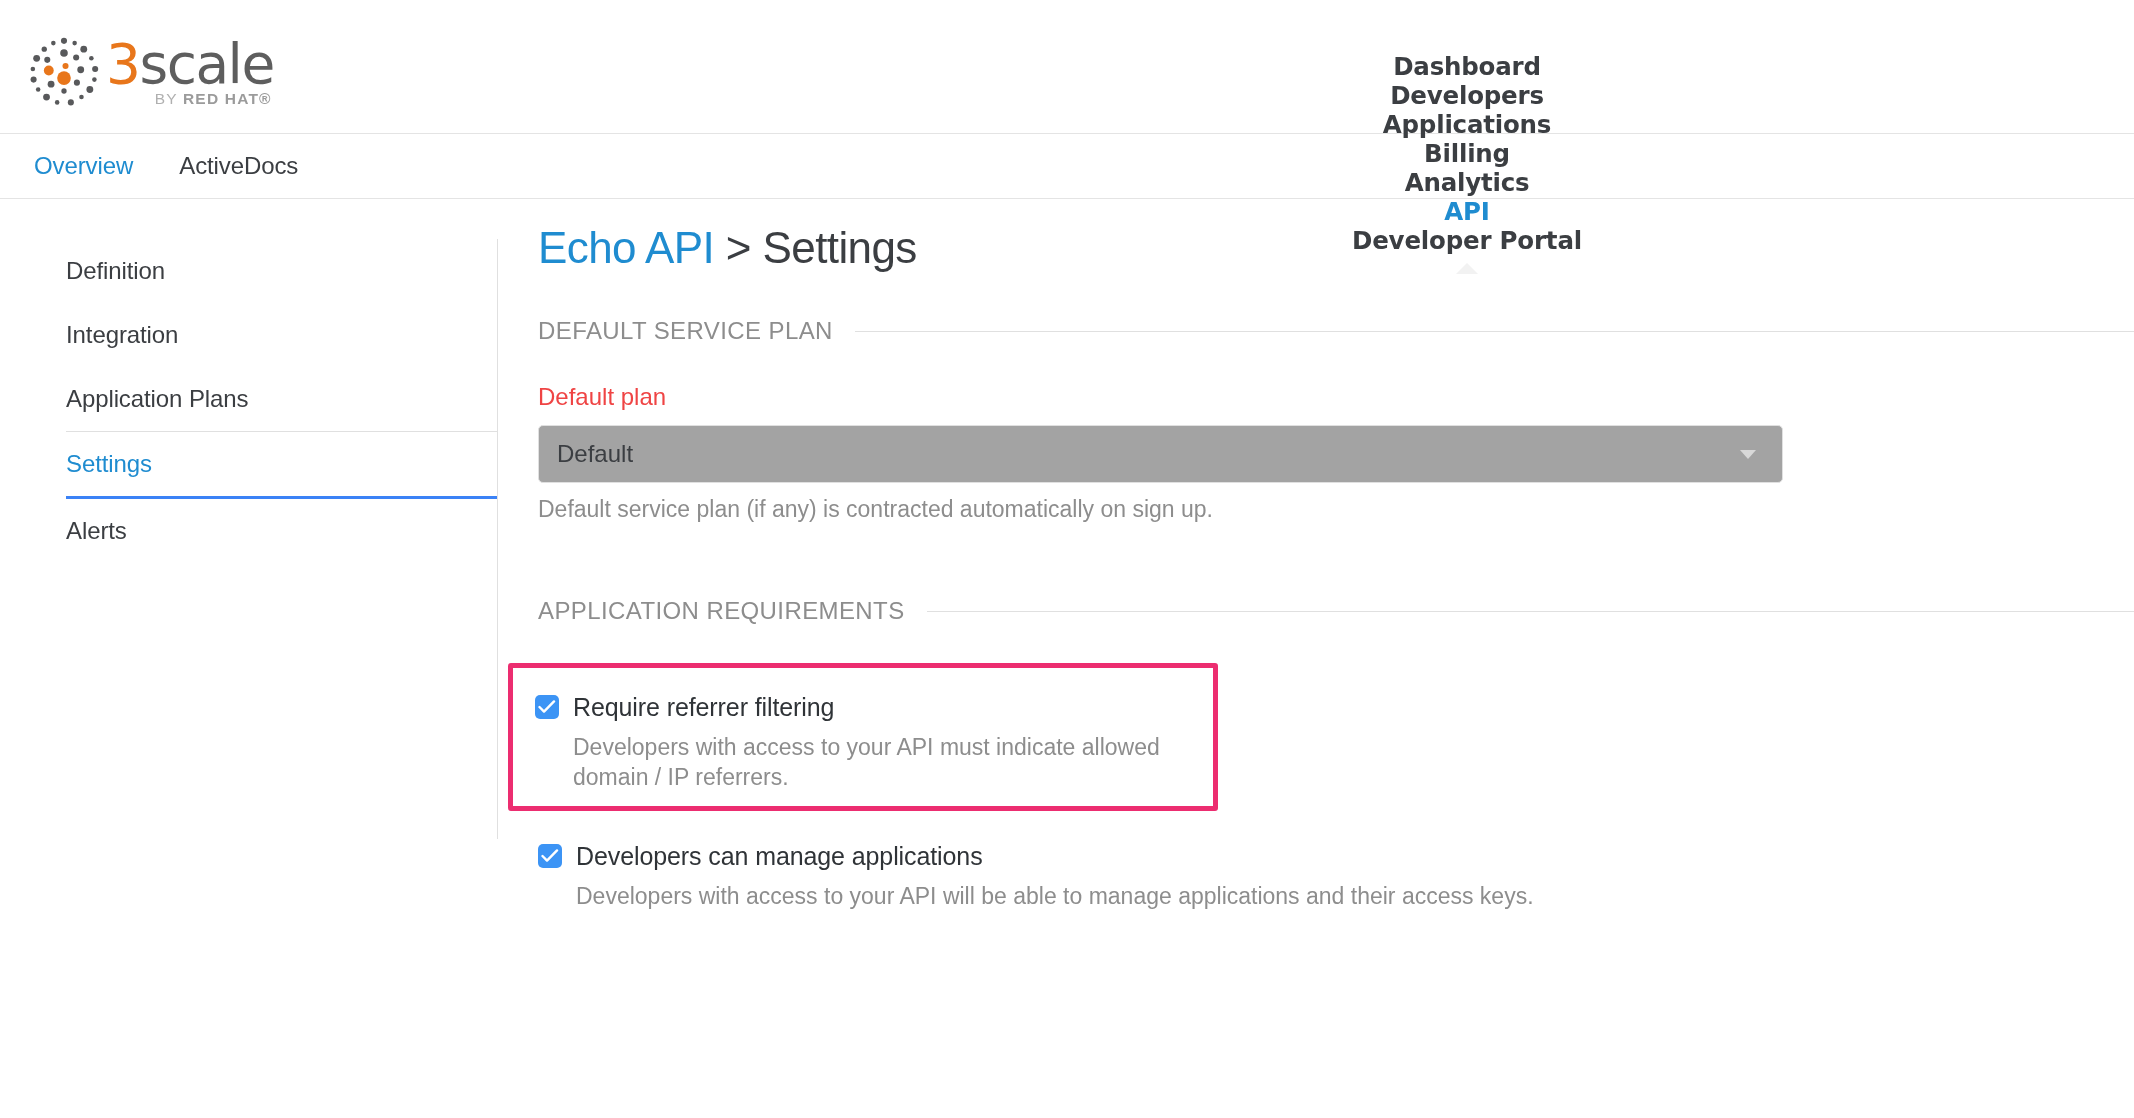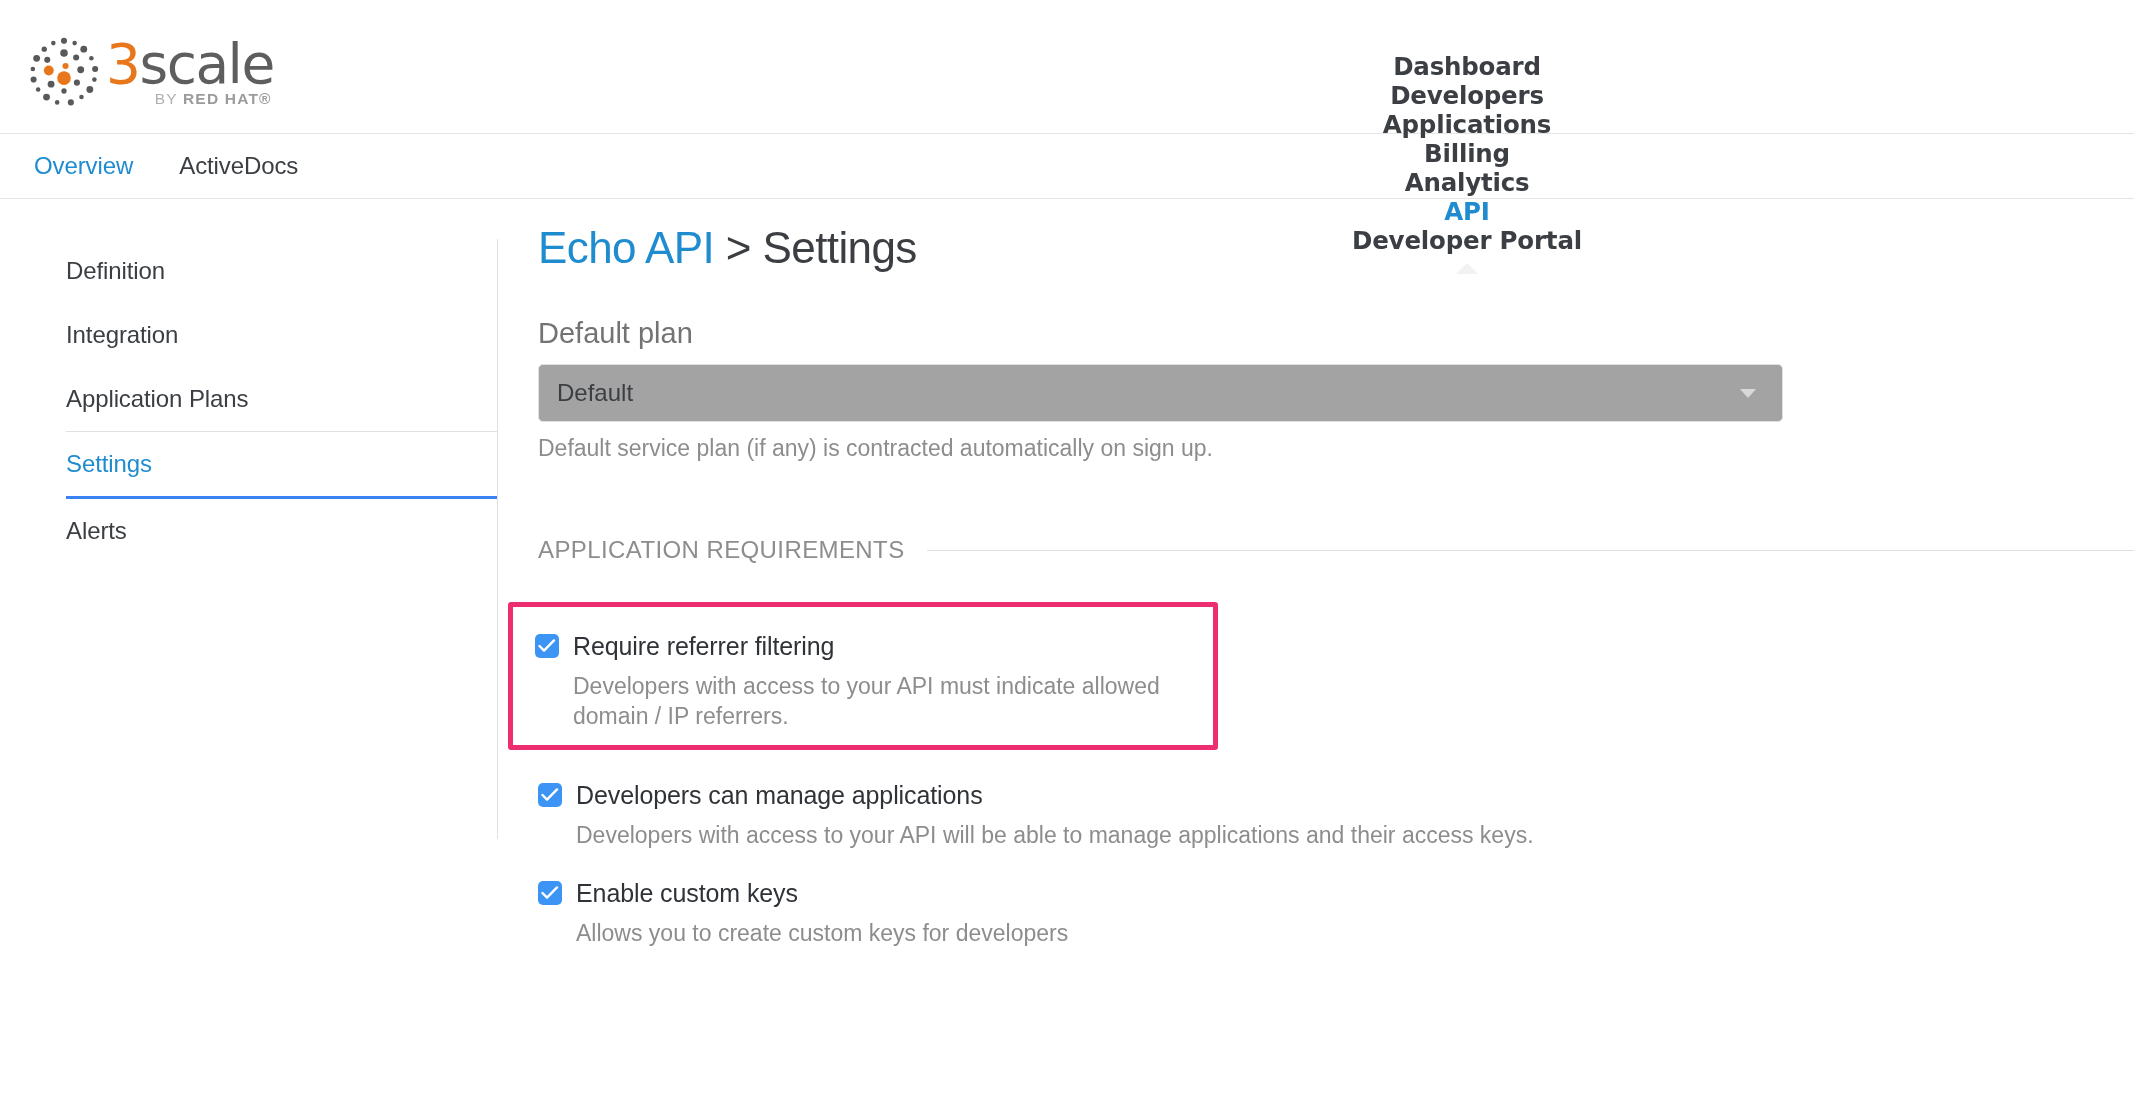--- a/index.html
+++ b/index.html
@@ -163,22 +163,22 @@
     letter-spacing: 0.4px;
     white-space: nowrap;
   }
   .legend-rule {
     flex: 1 1 auto;
     height: 1px;
     background: #e0e0e0;
   }
 
   .field-label {
-    font-size: 29px;
-    color: #737373;
+    font-size: 24px;
+    color: #ef4444;
     margin-bottom: 14px;
   }
   .select-box {
     position: relative;
     width: 1245px;
     height: 58px;
     border: 1px solid #e0e0e0;
     border-radius: 5px;
     background: #a3a3a3;
     display: flex;
@@ -314,20 +314,24 @@
       <a href="#" class="side-item active">Settings</a>
       <a href="#" class="side-item">Alerts</a>
     </div>
   </aside>
 
   <main class="content">
 
     <h1 class="page-title"><span class="crumb-link">Echo API</span><span> &gt; Settings</span></h1>
 
     <section>
+      <div class="legend-row">
+        <span class="legend-label">DEFAULT SERVICE PLAN</span>
+        <span class="legend-rule"></span>
+      </div>
 
       <div class="field-label">Default plan</div>
       <div class="select-box">
         <span>Default</span>
         <span class="select-caret"></span>
       </div>
       <div class="help-text">Default service plan (if any) is contracted automatically on sign up.</div>
     </section>
 
     <div class="section-gap"></div>
@@ -355,27 +359,16 @@
           <span class="checkbox">
             <svg width="18" height="16" viewBox="0 0 18 16">
               <path d="M1.5 8 L6 12.6 L16 2.4" fill="none" stroke="#ffffff" stroke-width="2.4" stroke-linecap="round" stroke-linejoin="round"></path>
             </svg>
           </span>
           <span class="check-label">Developers can manage applications</span>
         </label>
         <div class="check-desc">Developers with access to your API will be able to manage applications and their access keys.</div>
       </div>
 
-      <div class="req-item">
-        <label class="check-row">
-          <span class="checkbox">
-            <svg width="18" height="16" viewBox="0 0 18 16">
-              <path d="M1.5 8 L6 12.6 L16 2.4" fill="none" stroke="#ffffff" stroke-width="2.4" stroke-linecap="round" stroke-linejoin="round"></path>
-            </svg>
-          </span>
-          <span class="check-label">Enable custom keys</span>
-        </label>
-        <div class="check-desc">Allows you to create custom keys for developers</div>
-      </div>
 
     </section>
   </main>
 </div>
 
 </body></html>

